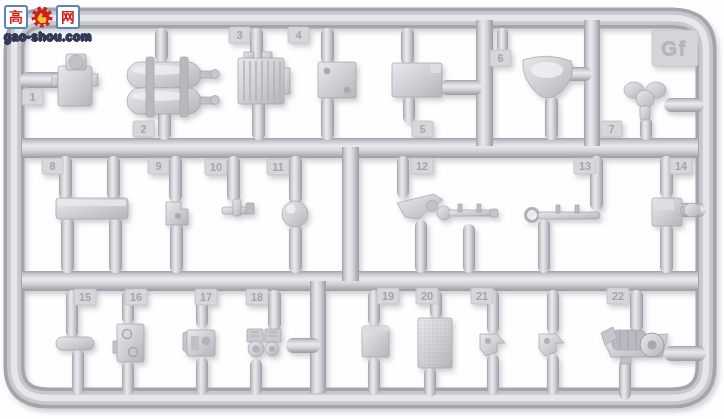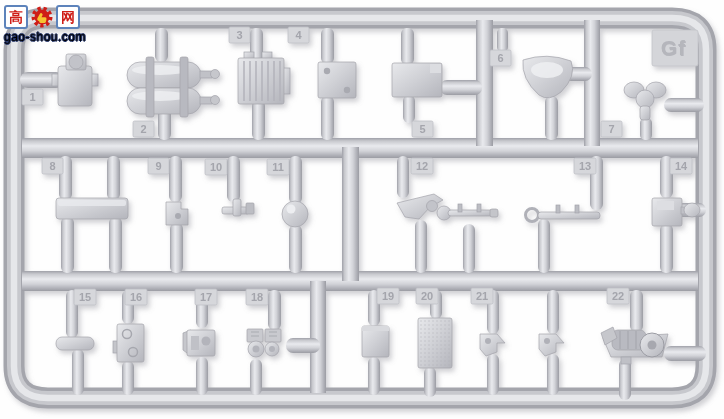--- a/index.html
+++ b/index.html
@@ -5,22 +5,22 @@
   html,body{margin:0;padding:0;background:#fff;}
   .stage{position:relative;width:724px;height:419px;background:#fefefe;
          font-family:"Liberation Sans",sans-serif;overflow:hidden;}
   .stage svg.main{position:absolute;left:0;top:0;}
   .watermark{position:absolute;top:5px;left:4px;z-index:5;}
   .wm-row{display:flex;align-items:center;gap:2px;}
   .wm-box{display:inline-flex;align-items:center;justify-content:center;
           width:20px;height:20px;background:#fff;border:2px solid #5d83bb;
           border-radius:3px;color:#cf1d17;font-size:14px;font-weight:bold;line-height:1;}
   .wm-gear{display:inline-flex;width:24px;height:24px;}
-  .wm-domain{margin-top:1px;font-size:12px;font-weight:normal;letter-spacing:.5px;
-             color:#000000;
+  .wm-domain{margin-top:1px;font-size:12px;font-weight:bold;letter-spacing:.5px;
+             color:#404040;
              text-shadow:-1px 0 #203064,1px 0 #203064,0 -1px #203064,0 1px #203064;}
   text{font-family:"Liberation Sans",sans-serif;}
   .tagnum{font-size:11px;font-weight:bold;fill:#a4a5ac;}
   .gf-text{font-size:21px;font-weight:bold;fill:#b5b6bc;letter-spacing:1px;}
 </style>
 </head>
 <body>
 
 <div class="stage">
 

